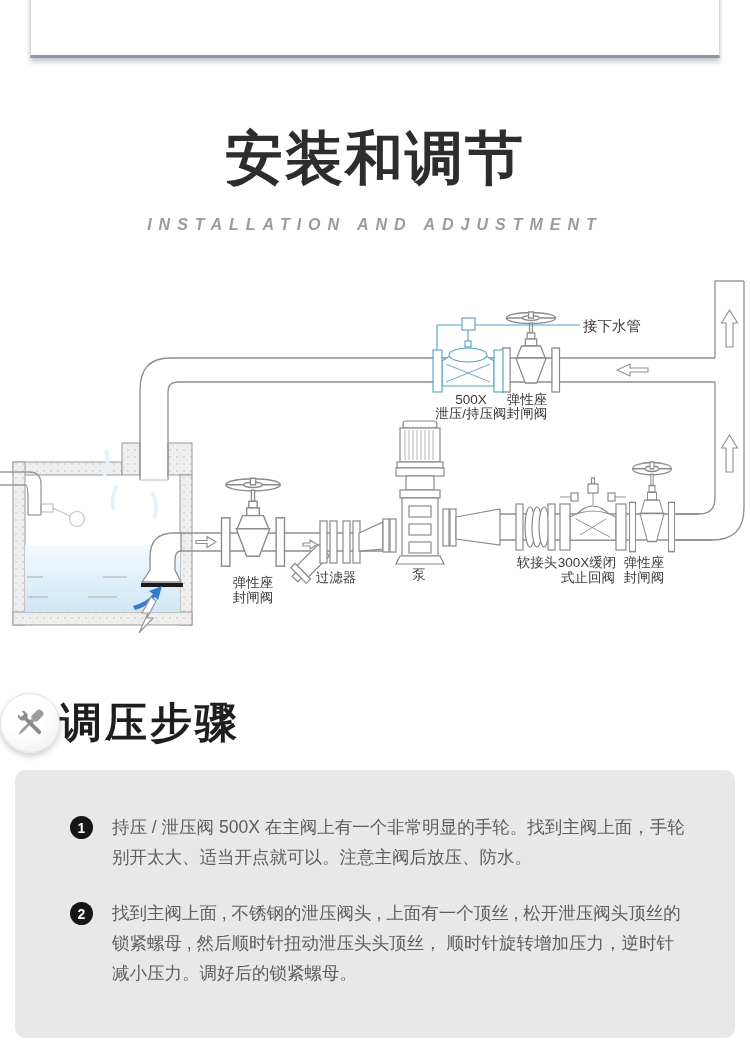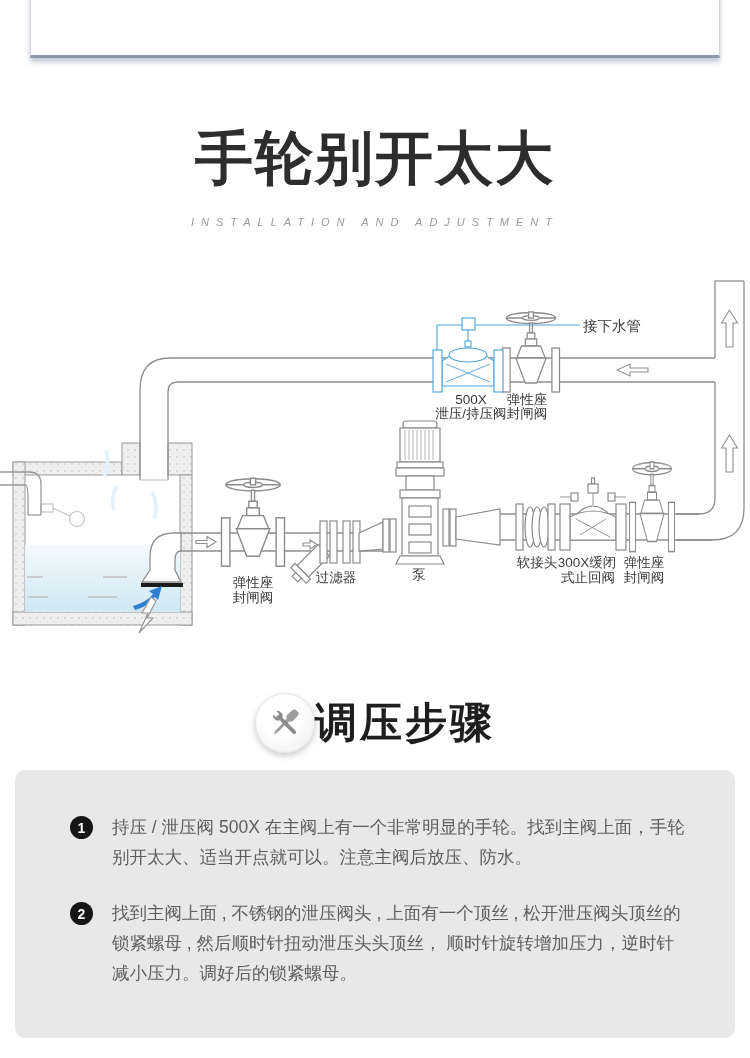--- a/index.html
+++ b/index.html
@@ -7,27 +7,27 @@
   .page{position:relative;width:750px;height:1058px;margin:0 auto;background:#fff;overflow:hidden;}
 
   
   .top-card{position:absolute;left:30px;top:-12px;width:688px;height:66px;background:#fff;
     border:1px solid #d3d7dd;border-bottom:3px solid #8d97a7;box-shadow:0 4px 5px rgba(125,135,155,.45);}
 
   
   .page-title{position:absolute;top:126px;left:0;width:100%;text-align:center;
     font-size:58px;font-weight:900;color:#2d2d2d;letter-spacing:2px;line-height:1.1;}
   .page-subtitle{position:absolute;top:216px;left:0;width:100%;text-align:center;
-    font-size:11px;font-style:italic;color:#9b9b9b;letter-spacing:7px;font-weight:normal;}
+    font-size:16px;font-style:italic;color:#9b9b9b;letter-spacing:7px;font-weight:bold;}
 
   .diagram{position:absolute;top:265px;left:0;}
 
   
   .section-head{position:absolute;top:690px;left:0;width:100%;height:66px;
-    display:flex;align-items:center;justify-content:center;}
+    display:flex;align-items:center;justify-content:flex-start;}
   .tool-badge{width:58px;height:58px;border-radius:50%;
     background:radial-gradient(circle at 40% 32%,#ffffff 40%,#ececec 100%);
     border:1px solid #e2e2e2;box-shadow:0 3px 6px rgba(0,0,0,.20);
     display:flex;align-items:center;justify-content:center;}
   .section-title{font-size:42px;font-weight:900;color:#1e1e1e;letter-spacing:3px;}
 
   
   .steps-panel{position:absolute;top:770px;left:15px;width:720px;height:268px;
     background:#e8e8e8;border-radius:10px;}
   .step{position:absolute;left:55px;display:flex;align-items:flex-start;width:640px;}
@@ -38,21 +38,21 @@
     margin:4px 19px 0 0;}
   .step-text{width:578px;font-size:17.5px;line-height:30px;color:#5d5d5d;}
 </style>
 </head>
 <body>
 
 <div class="page">
 
   <div class="top-card"></div>
 
-  <div class="page-title">手轮别开太大</div>
+  <div class="page-title">安装和调节</div>
   <div class="page-subtitle">INSTALLATION AND ADJUSTMENT</div>
 
   <svg class="diagram" width="750" height="400" viewBox="0 265 750 400" xmlns="http://www.w3.org/2000/svg">
     <defs>
       <pattern id="speck" width="7" height="7" patternUnits="userSpaceOnUse">
         <rect width="7" height="7" fill="#efefef"></rect>
         <circle cx="2" cy="2" r="0.9" fill="#d0d0d0"></circle>
         <circle cx="5" cy="5" r="0.7" fill="#dcdcdc"></circle>
       </pattern>
       <linearGradient id="waterg" x1="0" y1="0" x2="0" y2="1">

